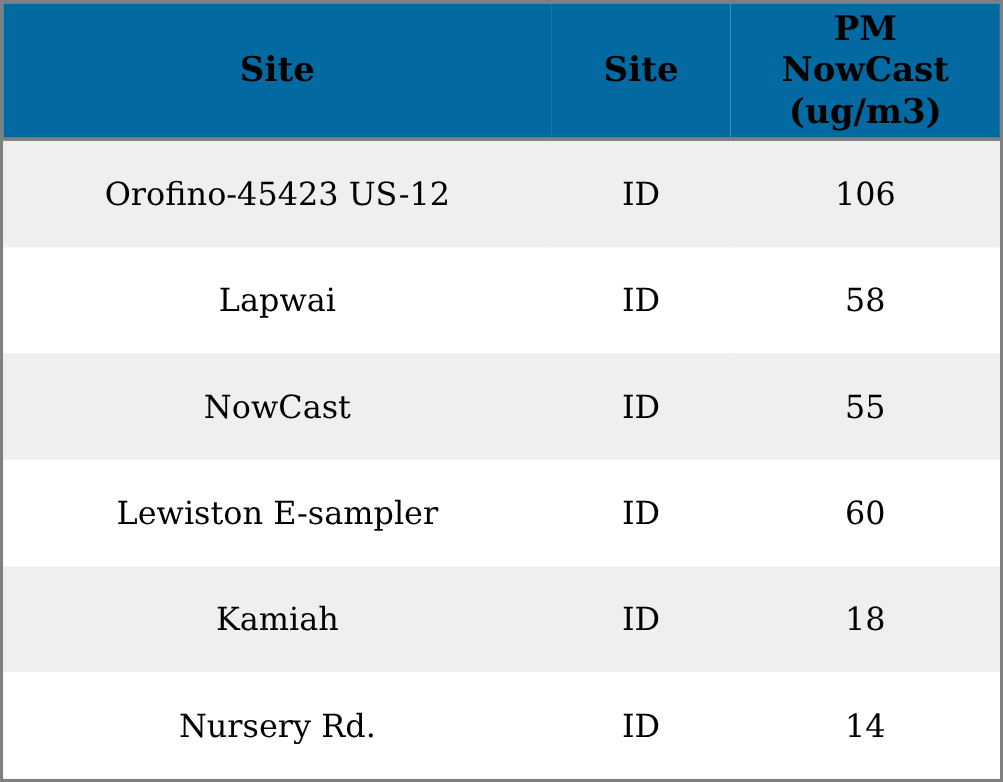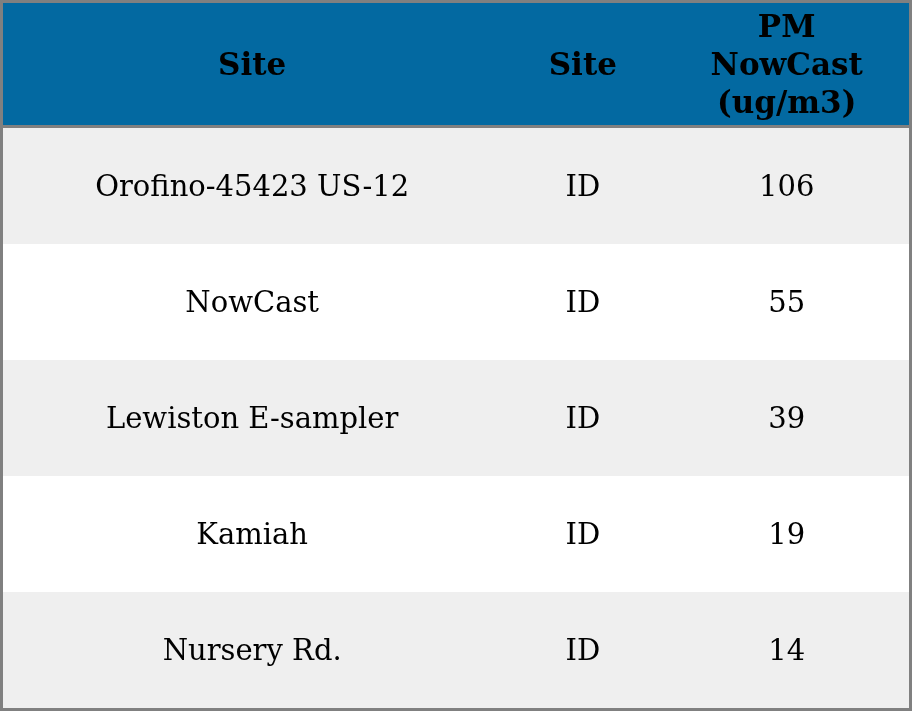--- a/index.html
+++ b/index.html
@@ -72,37 +72,42 @@
         </th>
       </tr>
     </thead>
     <tbody>
   <tr>
     <td>Orofino-45423 US-12</td>
     <td>ID</td>
     <td>106</td>
   </tr>
 
+  <tr>
+    <td>Lapwai</td>
+    <td>ID</td>
+    <td>58</td>
+  </tr>
 
   <tr>
     <td>NowCast</td>
     <td>ID</td>
     <td>55</td>
   </tr>
 
   <tr>
     <td>Lewiston E-sampler</td>
     <td>ID</td>
-    <td>39</td>
+    <td>60</td>
   </tr>
 
   <tr>
     <td>Kamiah</td>
     <td>ID</td>
-    <td>19</td>
+    <td>18</td>
   </tr>
 
 
 
 
   <tr>
     <td>Nursery Rd.</td>
     <td>ID</td>
     <td>14</td>
   </tr>

